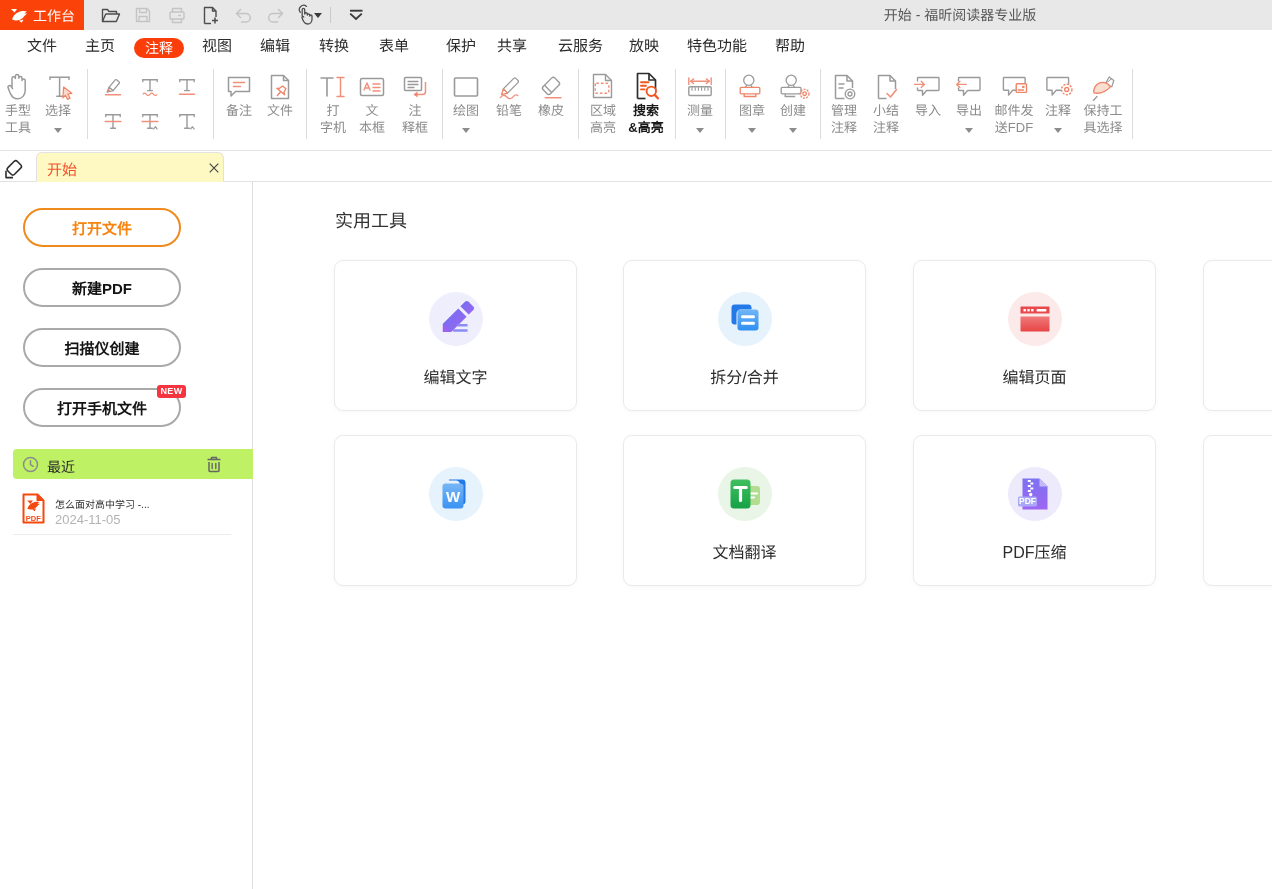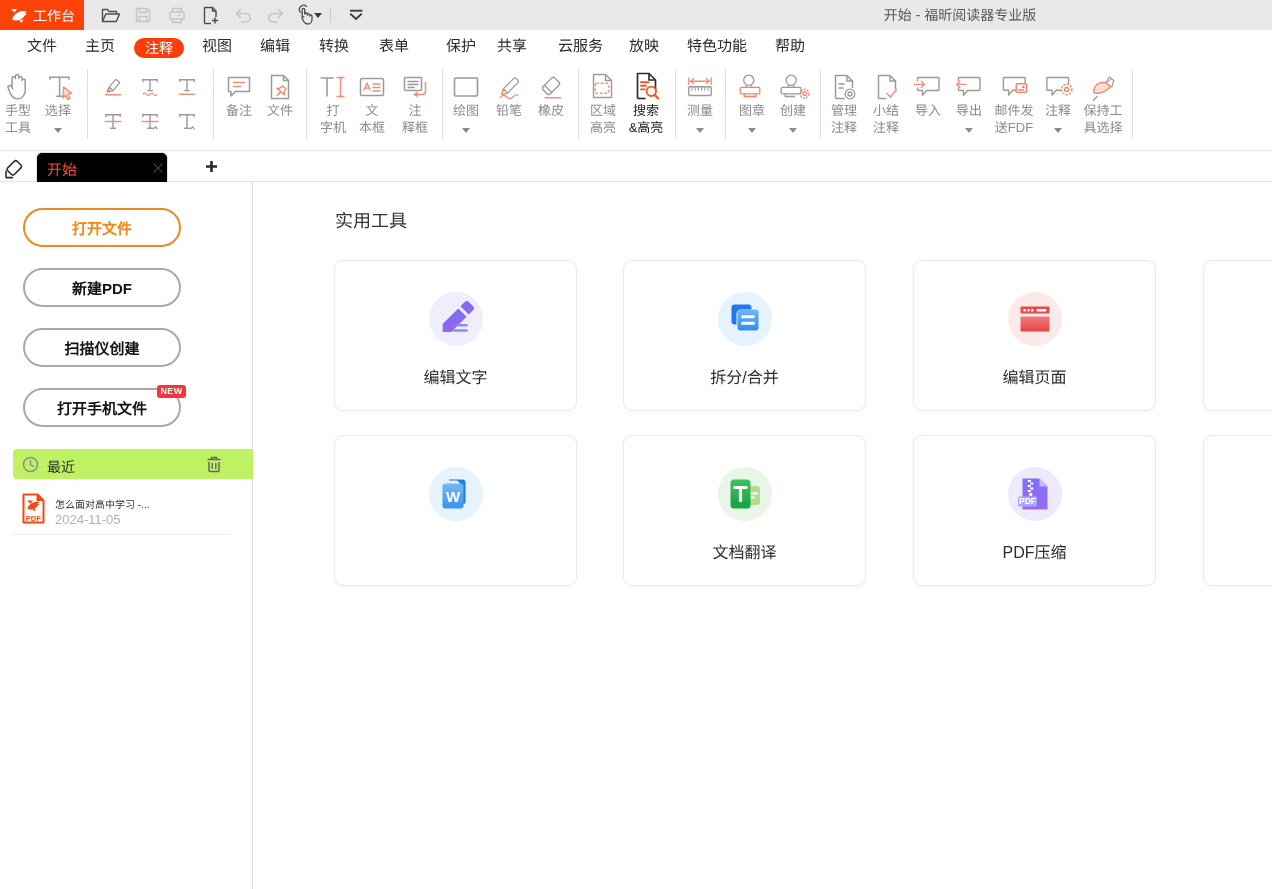--- a/index.html
+++ b/index.html
@@ -17,26 +17,26 @@
 .mi { position:absolute; top:0; height:30px; line-height:31px; font-size:15px; color:#2b2b2b; text-align:center; }
 #mi-sel { position:absolute; left:134px; top:8px; width:50px; height:20px; background:#fb3e09;
   border-radius:10px; color:#fff; font-size:14px; line-height:20px; text-align:center; }
 #toolbar { position:absolute; left:0; top:60px; width:1272px; height:91px; background:#fff;
   border-bottom:1px solid #e4e4e4; }
 .sep { position:absolute; top:9px; width:1px; height:70px; background:#dcdcdc; }
 .tbi { position:absolute; }
 .ticon { position:absolute; left:0; transform:translateX(-50%); }
 .tlab { position:absolute; top:42px; left:0; transform:translateX(-50%); white-space:nowrap;
   font-size:13px; line-height:17px; color:#8c8c8c; text-align:center; }
-.tdark { color:#1a1a1a; font-weight:normal; }
+.tdark { color:#1a1a1a; font-weight:bold; }
 .tarr { position:absolute; left:0; transform:translateX(-50%); width:0; height:0;
   border-left:4px solid transparent; border-right:4px solid transparent; border-top:5px solid #8c8c8c; }
 #tabbar { position:absolute; left:0; top:151px; width:1272px; height:31px; background:#fff; }
 #tabline { position:absolute; left:0; top:30px; width:1272px; height:1px; background:#e2e2e2; }
-#tab { position:absolute; left:36px; top:1px; width:132px; height:30px; background:#000000;
+#tab { position:absolute; left:36px; top:1px; width:188px; height:30px; background:#fef9c3;
   border:1px solid #e2e2e2; border-bottom:none; border-radius:6px 6px 0 0; z-index:2; }
 #tab .tname { position:absolute; left:10px; top:4.5px; font-size:15px; color:#f4502c; }
 #tab .tclose { position:absolute; right:4px; top:10px; width:10px; height:10px; }
 #tabplus { position:absolute; left:206px; top:10px; width:11px; height:11px; }
 #tabicon { position:absolute; left:1px; top:7px; }
 #sidebar { position:absolute; left:0; top:182px; width:253px; height:707px; background:#fff;
   border-right:1px solid #dedede; }
 .sbtn { position:absolute; left:23px; width:158px; height:39px; border-radius:20px; background:#fff;
   text-align:center; font-weight:bold; display:flex; align-items:center; justify-content:center; }
 .sbtn span { font-size:15px; }

